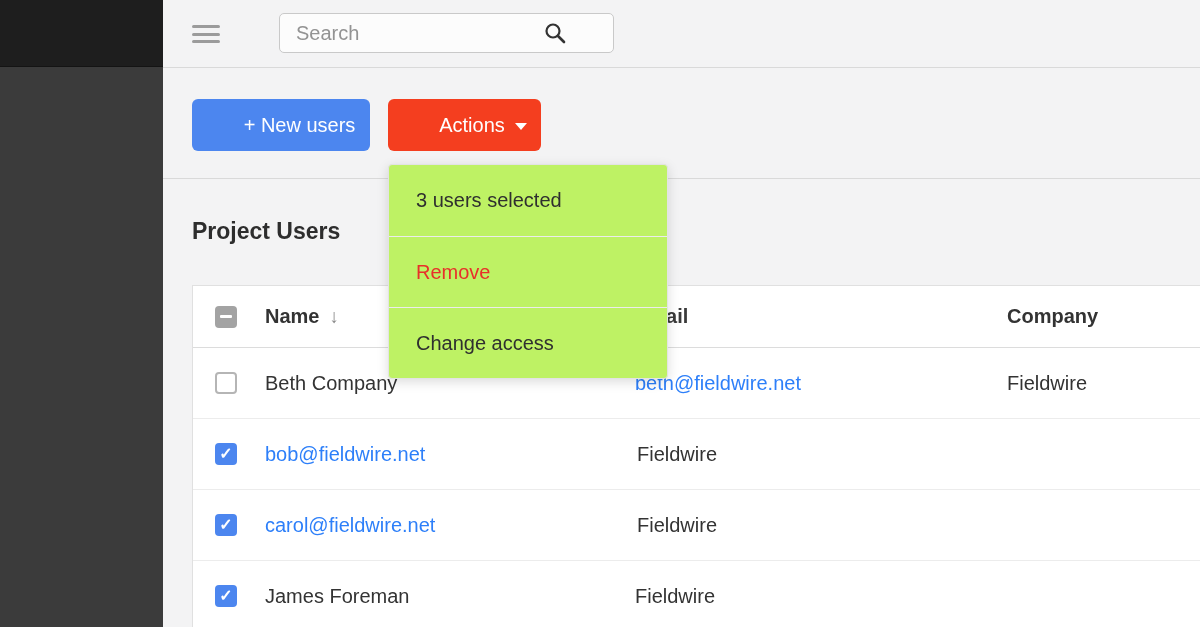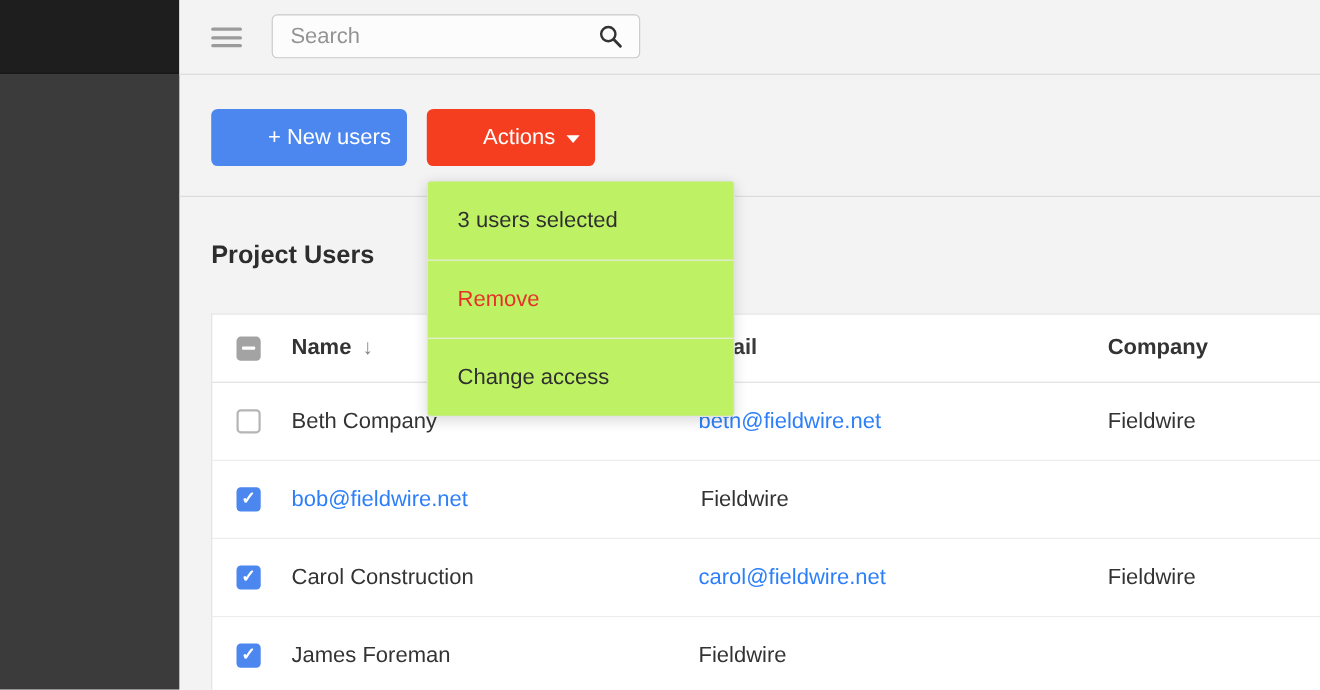--- a/index.html
+++ b/index.html
@@ -16,21 +16,21 @@
   .sidebar-top { position:absolute; left:0; top:0; width:163px; height:67px; background:#1e1e1e; border-bottom:1px solid #141414; }
 
   
   .topbar { position:absolute; left:163px; top:0; width:1037px; height:68px; background:#f3f3f4; border-bottom:1px solid #d9d9d9; }
   .hamburger { position:absolute; left:29px; top:25px; width:28px; height:18px; display:flex; flex-direction:column; justify-content:space-between; cursor:pointer; }
   .hamburger span { display:block; height:3px; border-radius:2px; background:#9b9b9b; }
   .searchbox { position:absolute; left:84px; top:13px; width:335px; height:40px; }
   .searchbox input {
     width:100%; height:100%; border:1px solid #c9c9c9; border-radius:5px;
     background:#fcfcfc; padding:0 46px 0 16px; font-size:20px; color:#444;
-    font-family:"Liberation Sans", sans-serif; outline:none;
+    font-family:"Liberation Sans", sans-serif; outline:none;margin-left:32px;
   }
   .searchbox input::placeholder { color:#939393; }
   .search-icon { position:absolute; right:16px; top:9px; width:22px; height:22px; cursor:pointer; }
 
   
   .btn { position:absolute; top:99px; height:52px; border:none; border-radius:6px; color:#fff;
          font-size:20px; font-family:"Liberation Sans", sans-serif; cursor:pointer;
          display:flex; align-items:center; justify-content:center;padding-left:37px; }
   .btn-new { left:192px; width:178px; background:var(--primary-blue, #4c86ef); }
   .btn-actions { left:388px; width:153px; background:var(--action-red, #f43e1f); gap:10px; }
@@ -134,23 +134,20 @@
       <div class="checkbox checked"></div>
     </div>
     <div class="cell-email"><span class="email-link">bob@fieldwire.net</span></div>
     <div class="cell-company"><span>Fieldwire</span></div>
   </div>
 
   <div class="t-row">
     <div class="cell-check">
       <div class="checkbox checked"></div>
     </div>
-    <div class="cell-name">
-        <span>Carol Construction</span>
-      </div>
     <div class="cell-email"><span class="email-link">carol@fieldwire.net</span></div>
     <div class="cell-company"><span>Fieldwire</span></div>
   </div>
 
   <div class="t-row">
     <div class="cell-check">
       <div class="checkbox checked"></div>
     </div>
     <div class="cell-name">
         <span>James Foreman</span>

